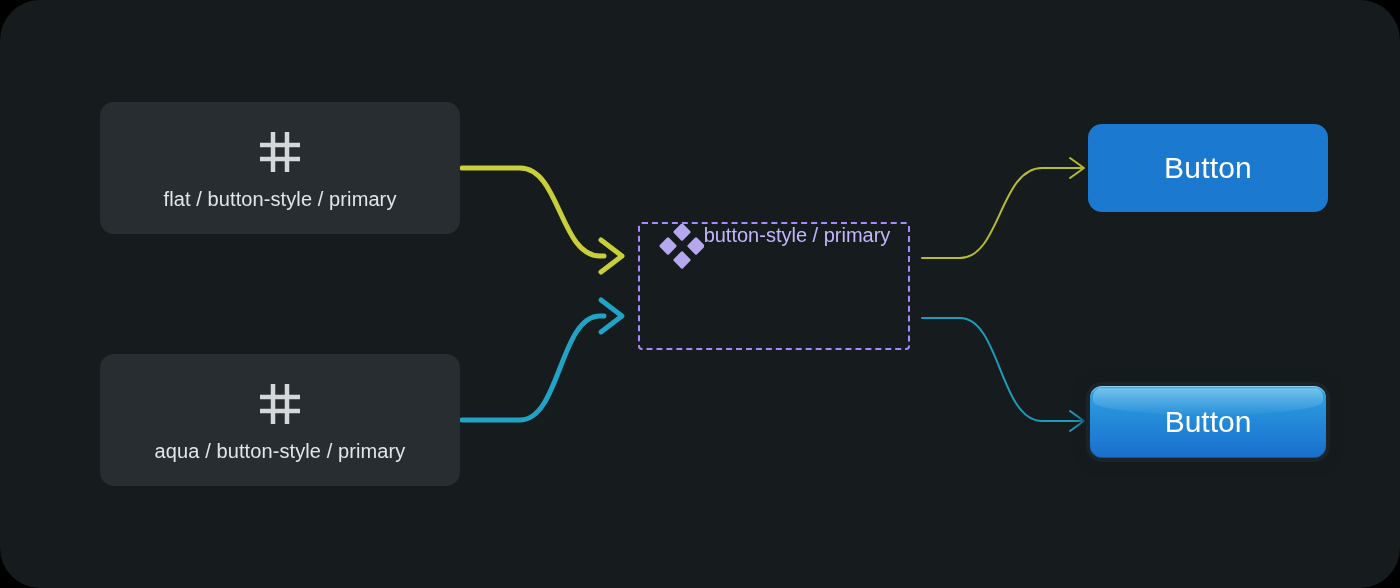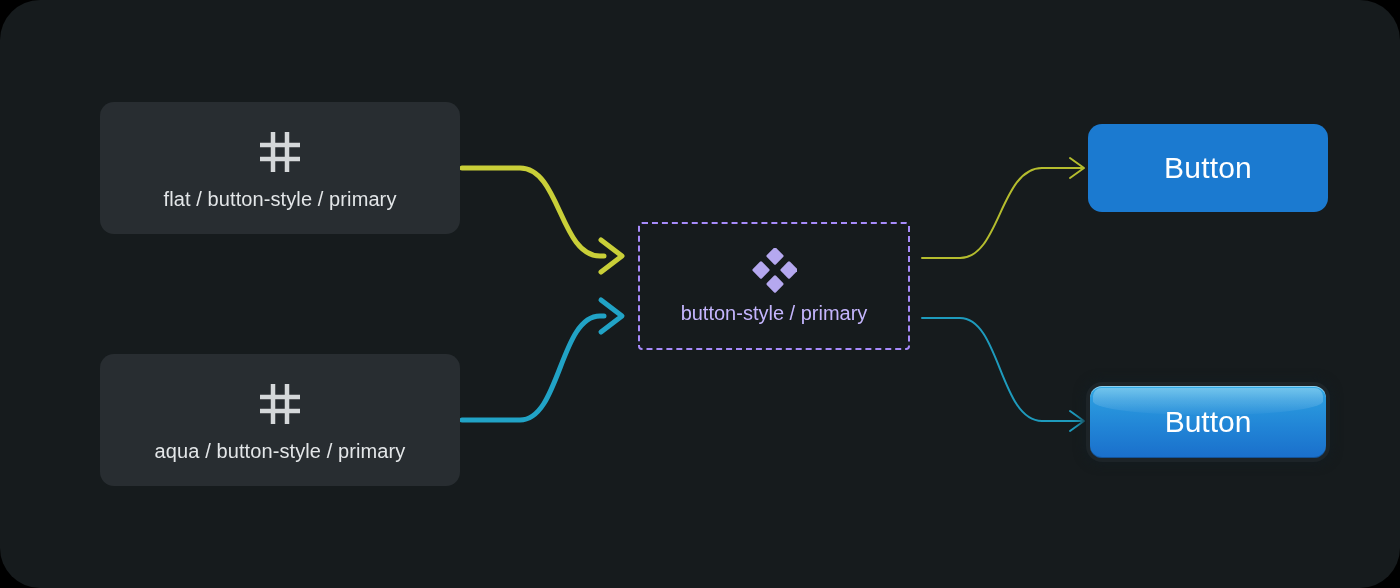--- a/index.html
+++ b/index.html
@@ -56,22 +56,20 @@
   .style-node {
     position: absolute;
     left: 638px;
     top: 222px;
     width: 272px;
     height: 128px;
     border: 2px dashed #a78bfa;
     border-radius: 4px;
     background: transparent;
     display: flex;
-    flex-direction: column;
-    align-items: center;
     justify-content: center;
     box-sizing: border-box;
   }
   .diamond-icon {
     width: 46px;
     height: 46px;
     display: block;
     margin-bottom: 8px;
   }
   .style-node-label {

